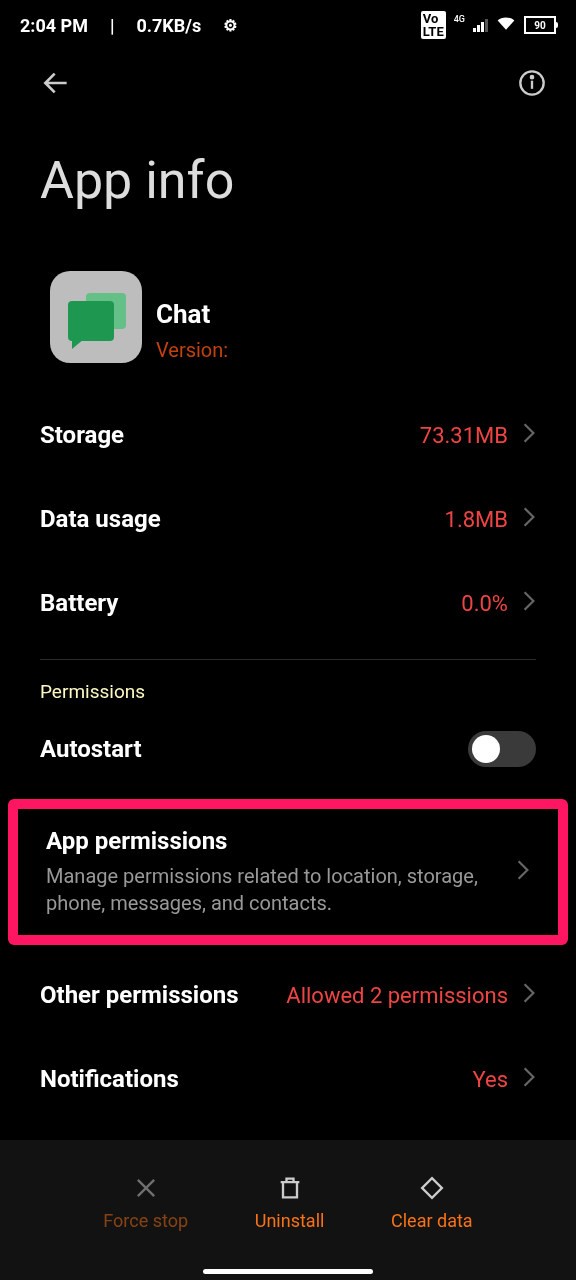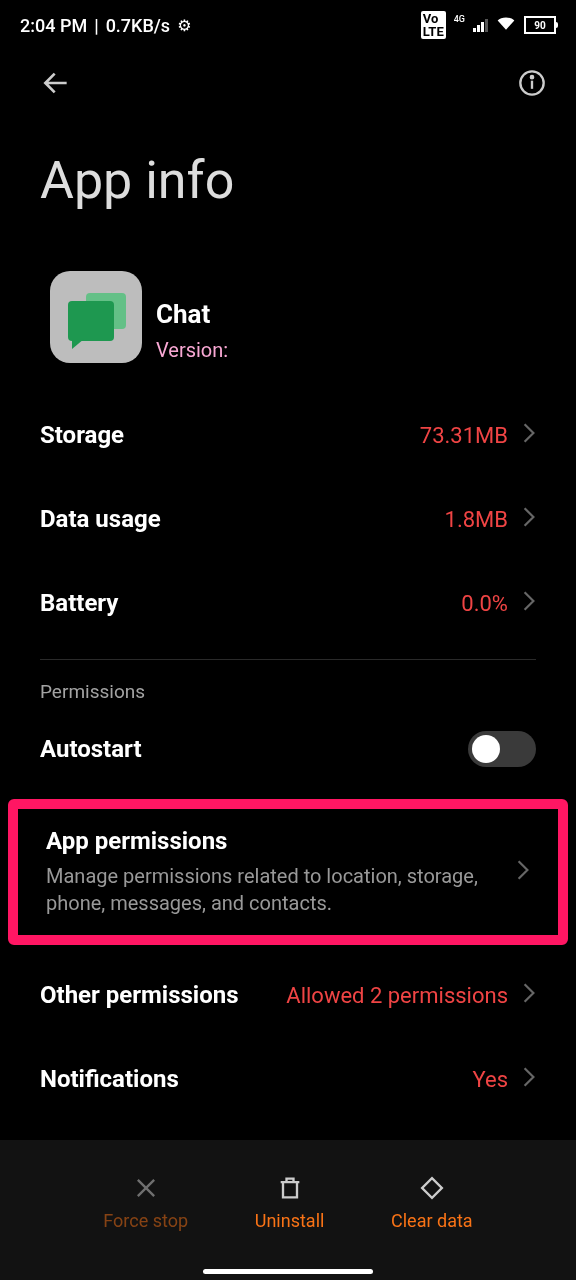--- a/index.html
+++ b/index.html
@@ -21,21 +21,22 @@
     display: flex;
     align-items: center;
     justify-content: space-between;
     padding: 0 20px;
     font-size: 18px;
     font-weight: 500;
   }
   .status-left {
     display: flex;
     align-items: center;
-    gap: 7px;
+    gap: 22px;
+    font-weight: bold;
   }
   .status-right {
     display: flex;
     align-items: center;
     gap: 8px;
   }
   .gear-icon {
     font-size: 16px;
   }
   .volte-badge {
@@ -147,21 +148,21 @@
     border-top: 10px solid #1e9850;
     border-right: 12px solid transparent;
   }
   .app-name {
     font-size: 26px;
     font-weight: 700;
     margin-bottom: 8px;
   }
   .app-version-label, .app-version-value {
     font-size: 20px;
-    color: #f9a8d4;
+    color: #c2410c;
     line-height: 1.3;
   }
   .list-item {
     display: flex;
     align-items: center;
     justify-content: space-between;
     padding: 24px 40px;
     min-height: 84px;
   }
   .list-label {
@@ -183,21 +184,21 @@
     stroke: #666;
     fill: none;
   }
   .divider {
     height: 1px;
     background: #2a2a2a;
     margin: 14px 40px 20px 40px;
   }
   .section-header {
     font-size: 19px;
-    color: #a3a3a3;
+    color: #fef9c3;
     padding: 0 40px 4px 40px;
   }
   .toggle {
     width: 68px;
     height: 36px;
     background: #3a3a3a;
     border-radius: 20px;
     position: relative;
   }
   .toggle .knob {

